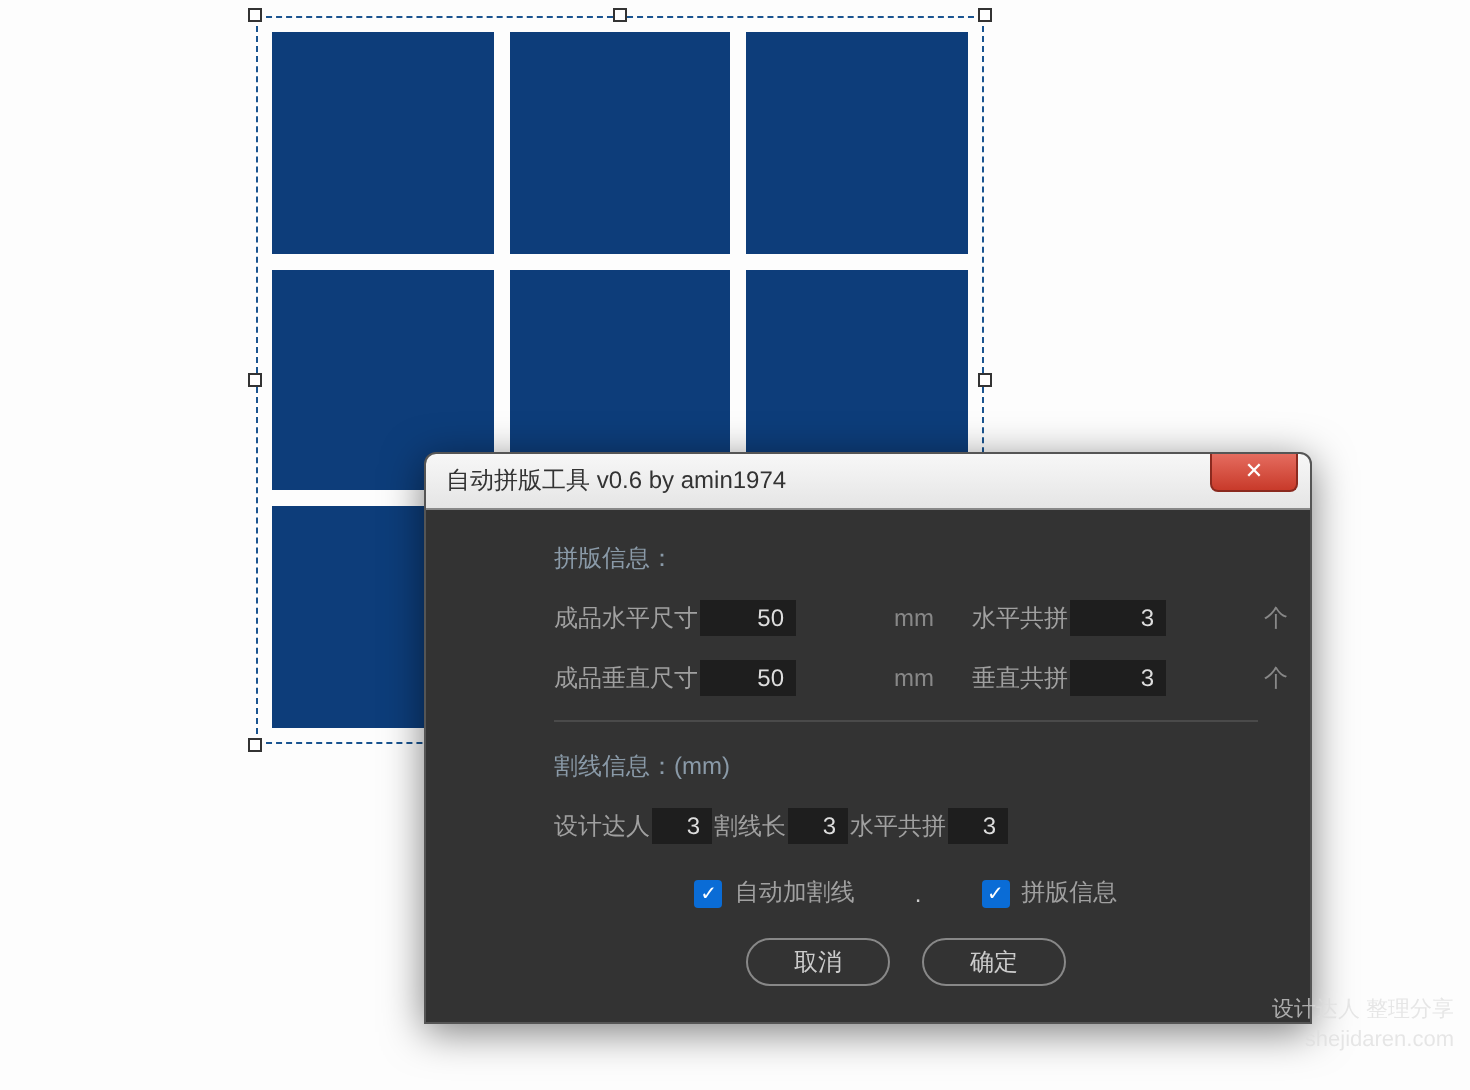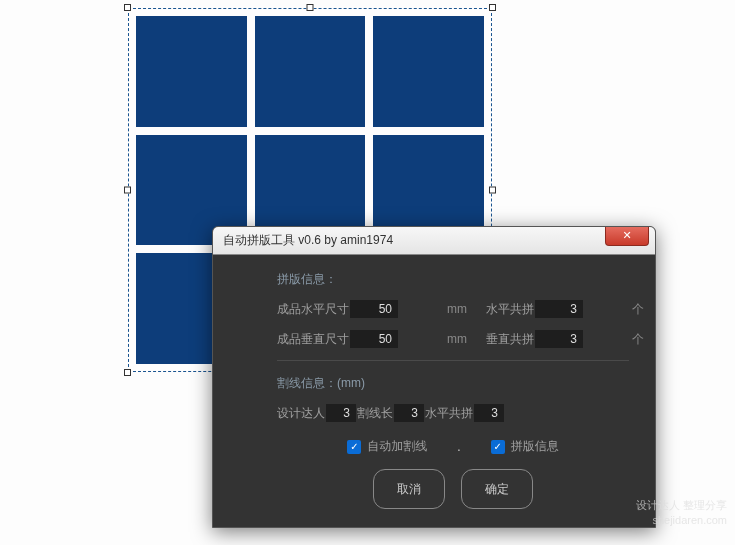--- a/index.html
+++ b/index.html
@@ -146,21 +146,21 @@
       font-size: 11px;
       margin-bottom: 16px;
     }
     .btn-row {
       display: flex;
       justify-content: center;
       gap: 16px;
     }
     .btn {
       width: 72px;
-      height: 40px;
+      height: 24px;
       border: 1px solid #888;
       border-radius: 12px;
       background: transparent;
       color: #ccc;
       font-size: 12px;
       cursor: pointer;
       display: flex;
       align-items: center;
       justify-content: center;
     }

